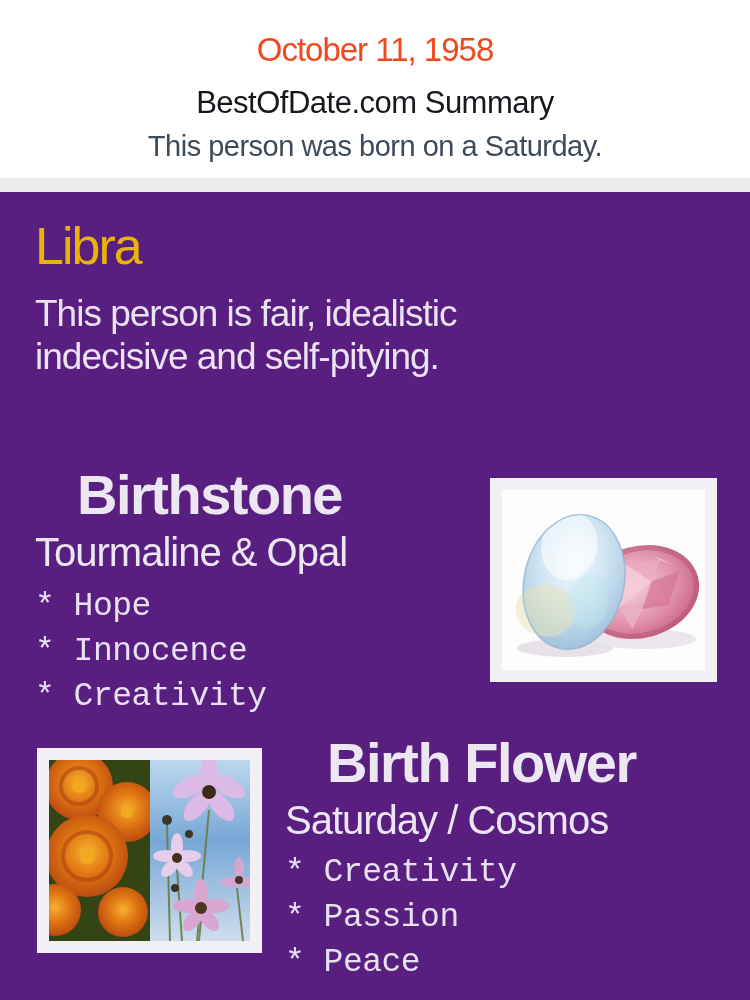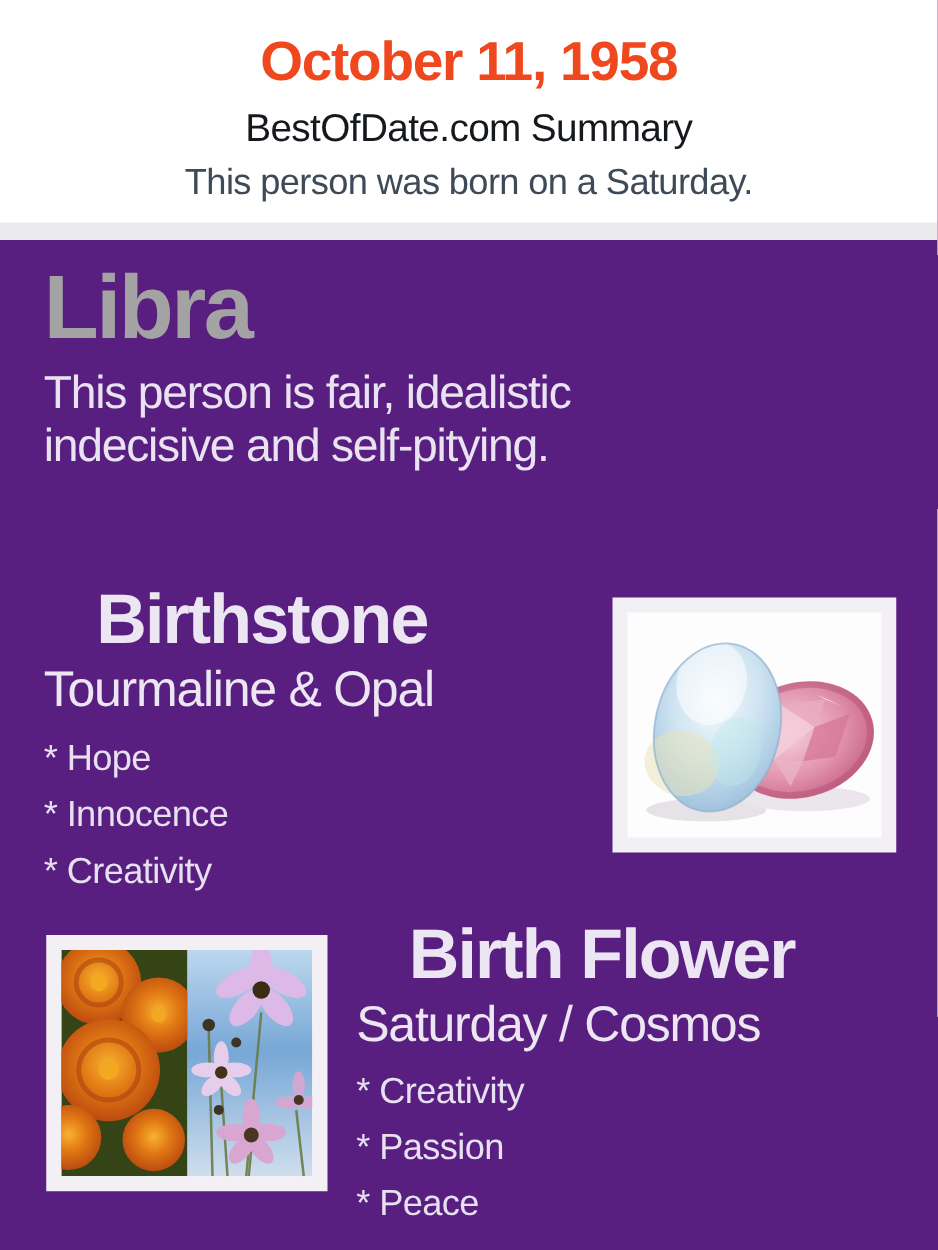--- a/index.html
+++ b/index.html
@@ -13,21 +13,21 @@
     overflow:hidden; background:#ffffff;
   }
 
   
   .header {
     position:absolute; top:0; left:0; width:750px; height:178px;
     background:#ffffff; text-align:center;
   }
   .date-title {
     position:absolute; top:22px; left:0; width:750px;
-    font-size:44px; font-weight:700; color:#f0481e;
+    font-size:33px; font-weight:400; color:#f0481e;
     letter-spacing:-1px; line-height:56px;
   }
   .site-summary {
     position:absolute; top:84px; left:0; width:750px;
     font-size:31px; font-weight:500; color:#15181c;
     letter-spacing:-0.5px; line-height:38px;
   }
   .weekday-note {
     position:absolute; top:128px; left:0; width:750px;
     font-size:29px; font-weight:400; color:#3e4a57;
@@ -39,43 +39,43 @@
     background:#ebebee;
   }
 
   
   .main {
     position:absolute; top:192px; left:0; width:750px; height:808px;
     background:#591f80; color:#ece6f3;
   }
   .zodiac-sign {
     position:absolute; left:35px; top:18px;
-    font-size:72px; font-weight:700; letter-spacing:-2px; line-height:72px;
-    color:#a3a3a3;
+    font-size:52px; font-weight:400; letter-spacing:-2px; line-height:72px;
+    color:#eab308;
   }
   .zodiac-desc {
     position:absolute; left:35px; top:100px; width:600px;
     font-size:37px; font-weight:400; letter-spacing:-1px; line-height:43px;
     color:#e9e3f1;
   }
   .zodiac-desc div { white-space:nowrap; }
 
   .section-heading {
     font-size:56px; font-weight:700; letter-spacing:-1.5px; line-height:62px;
     color:#ece6f3;
     margin-left:42px;
   }
   .section-sub {
     font-size:40px; font-weight:400; letter-spacing:-1px; line-height:48px;
     color:#ece6f3;
   }
   .trait-list { position:absolute; }
   .trait {
-    font-size:29px; font-weight:400; letter-spacing:-0.5px;
-    height:45px; line-height:38px; color:#e7e0f0;
+    font-size:33px; font-weight:400; letter-spacing:-0.5px;
+    height:45px; line-height:38px; color:#e7e0f0;font-family:Liberation Mono, monospace;
   }
 
   .birthstone-heading { position:absolute; left:35px; top:272px; }
   .birthstone-names   { position:absolute; left:35px; top:336px; }
   .birthstone-traits  { left:35px; top:396px; }
 
   .bflower-heading { position:absolute; left:285px; top:540px; }
   .bflower-names   { position:absolute; left:285px; top:604px; }
   .bflower-traits  { left:285px; top:662px; }
 

